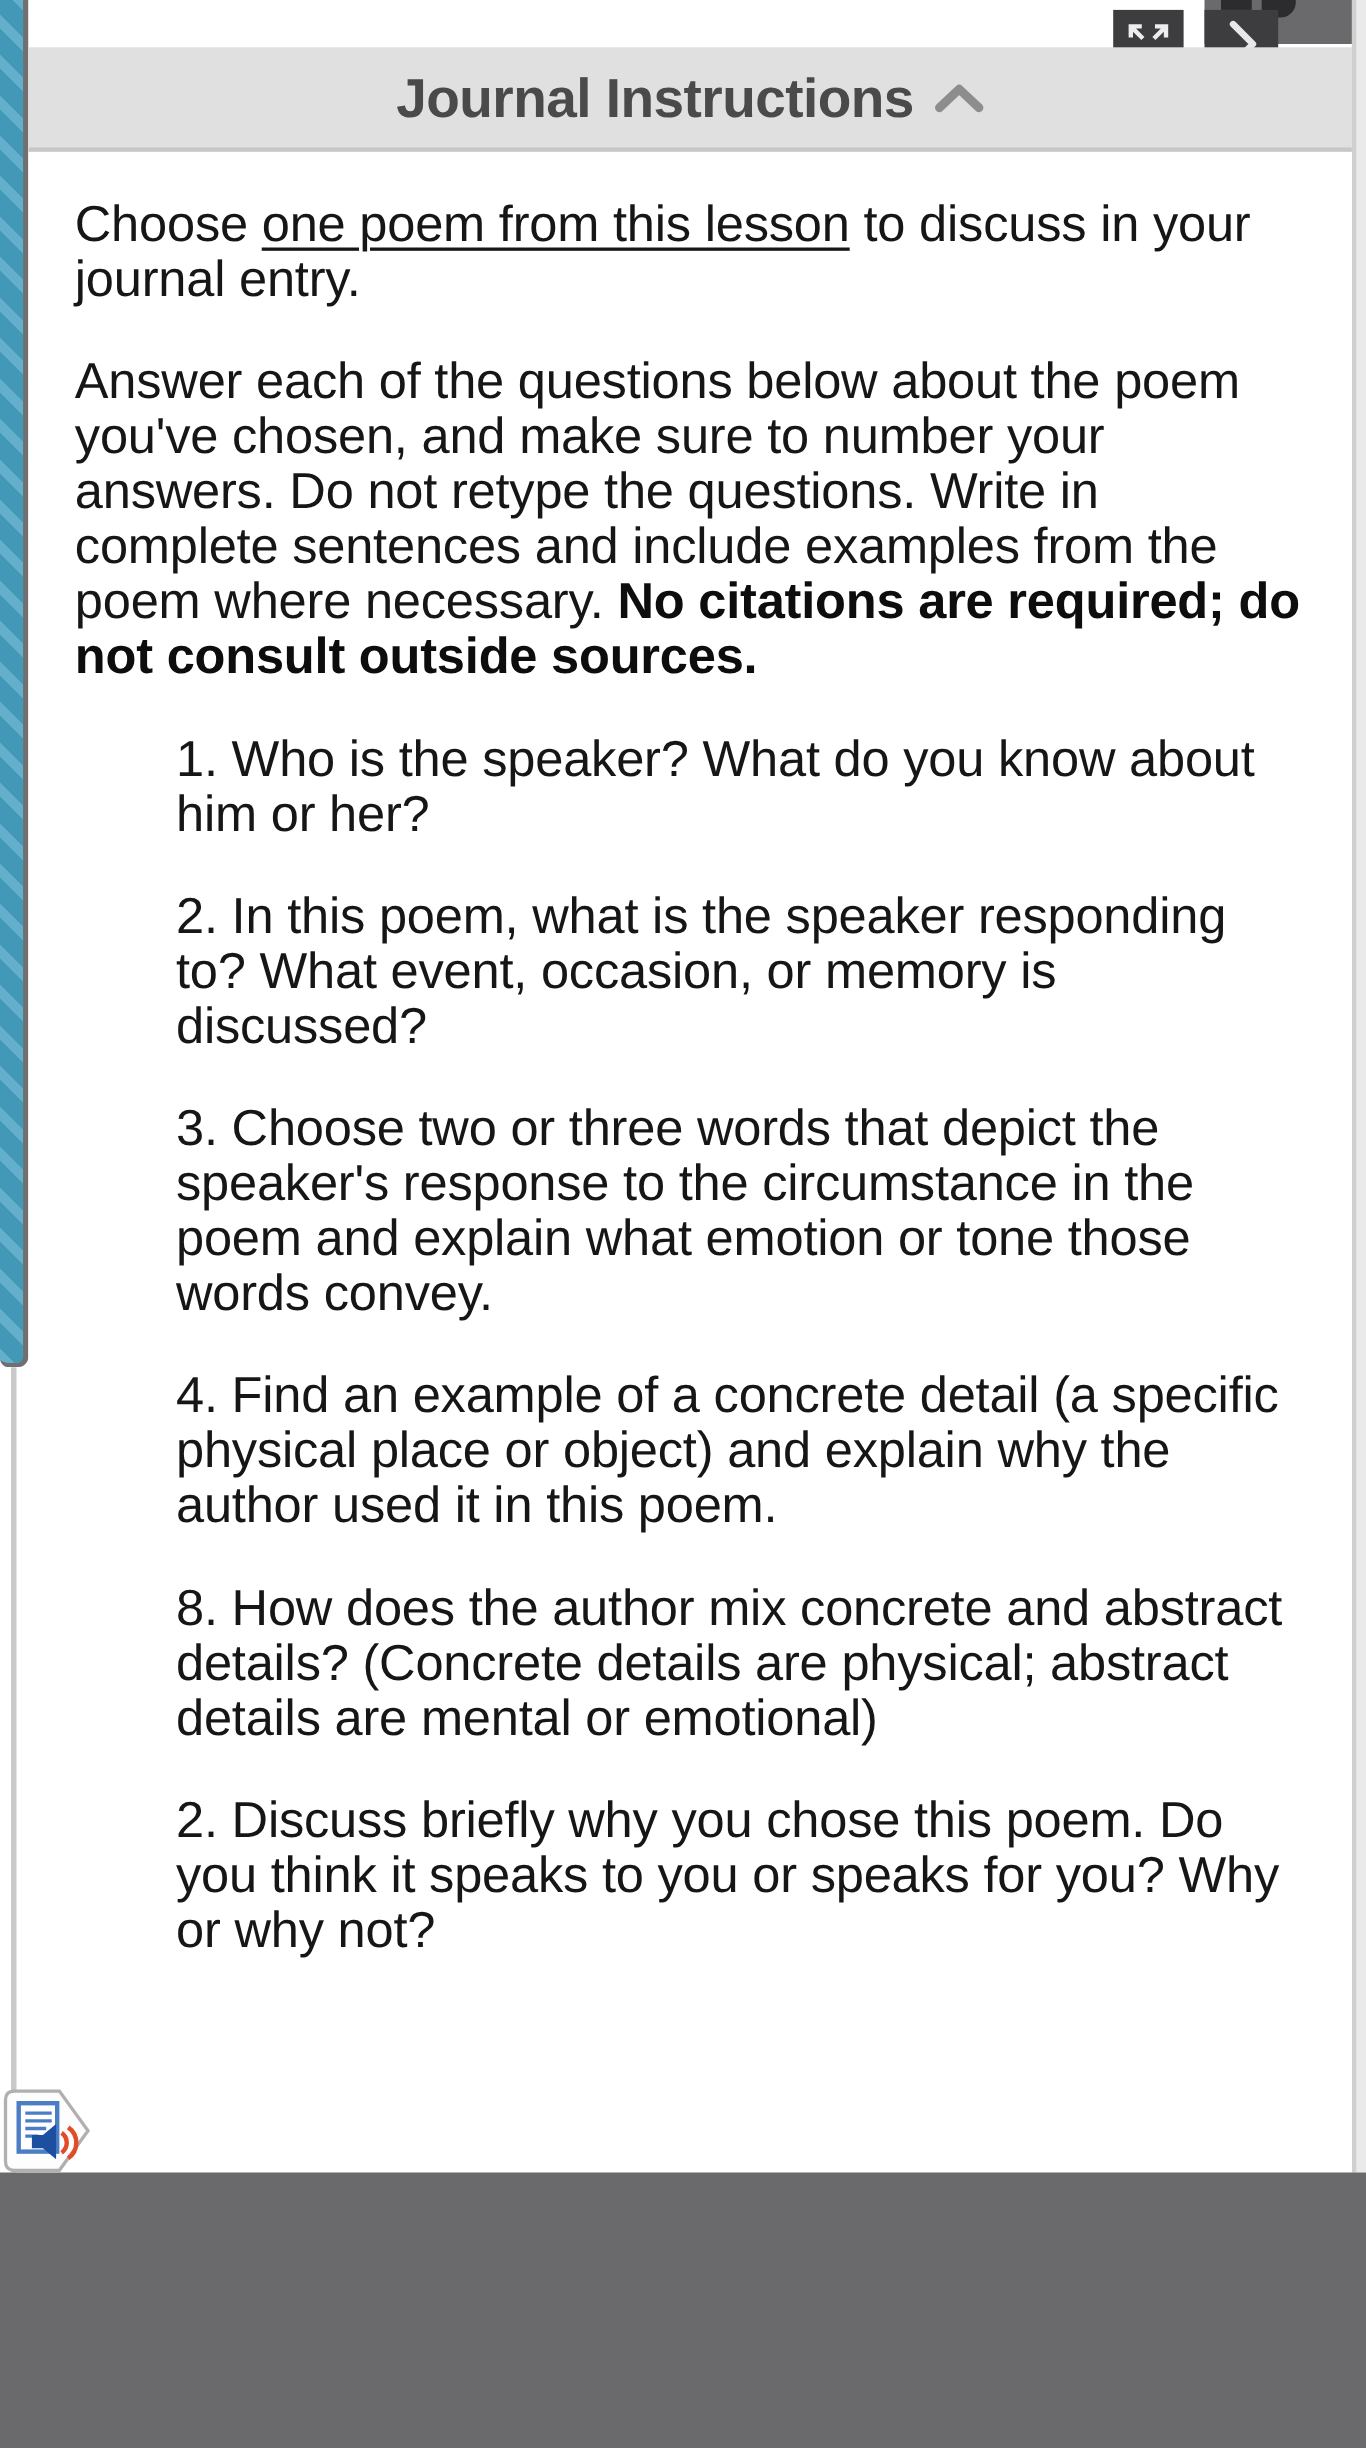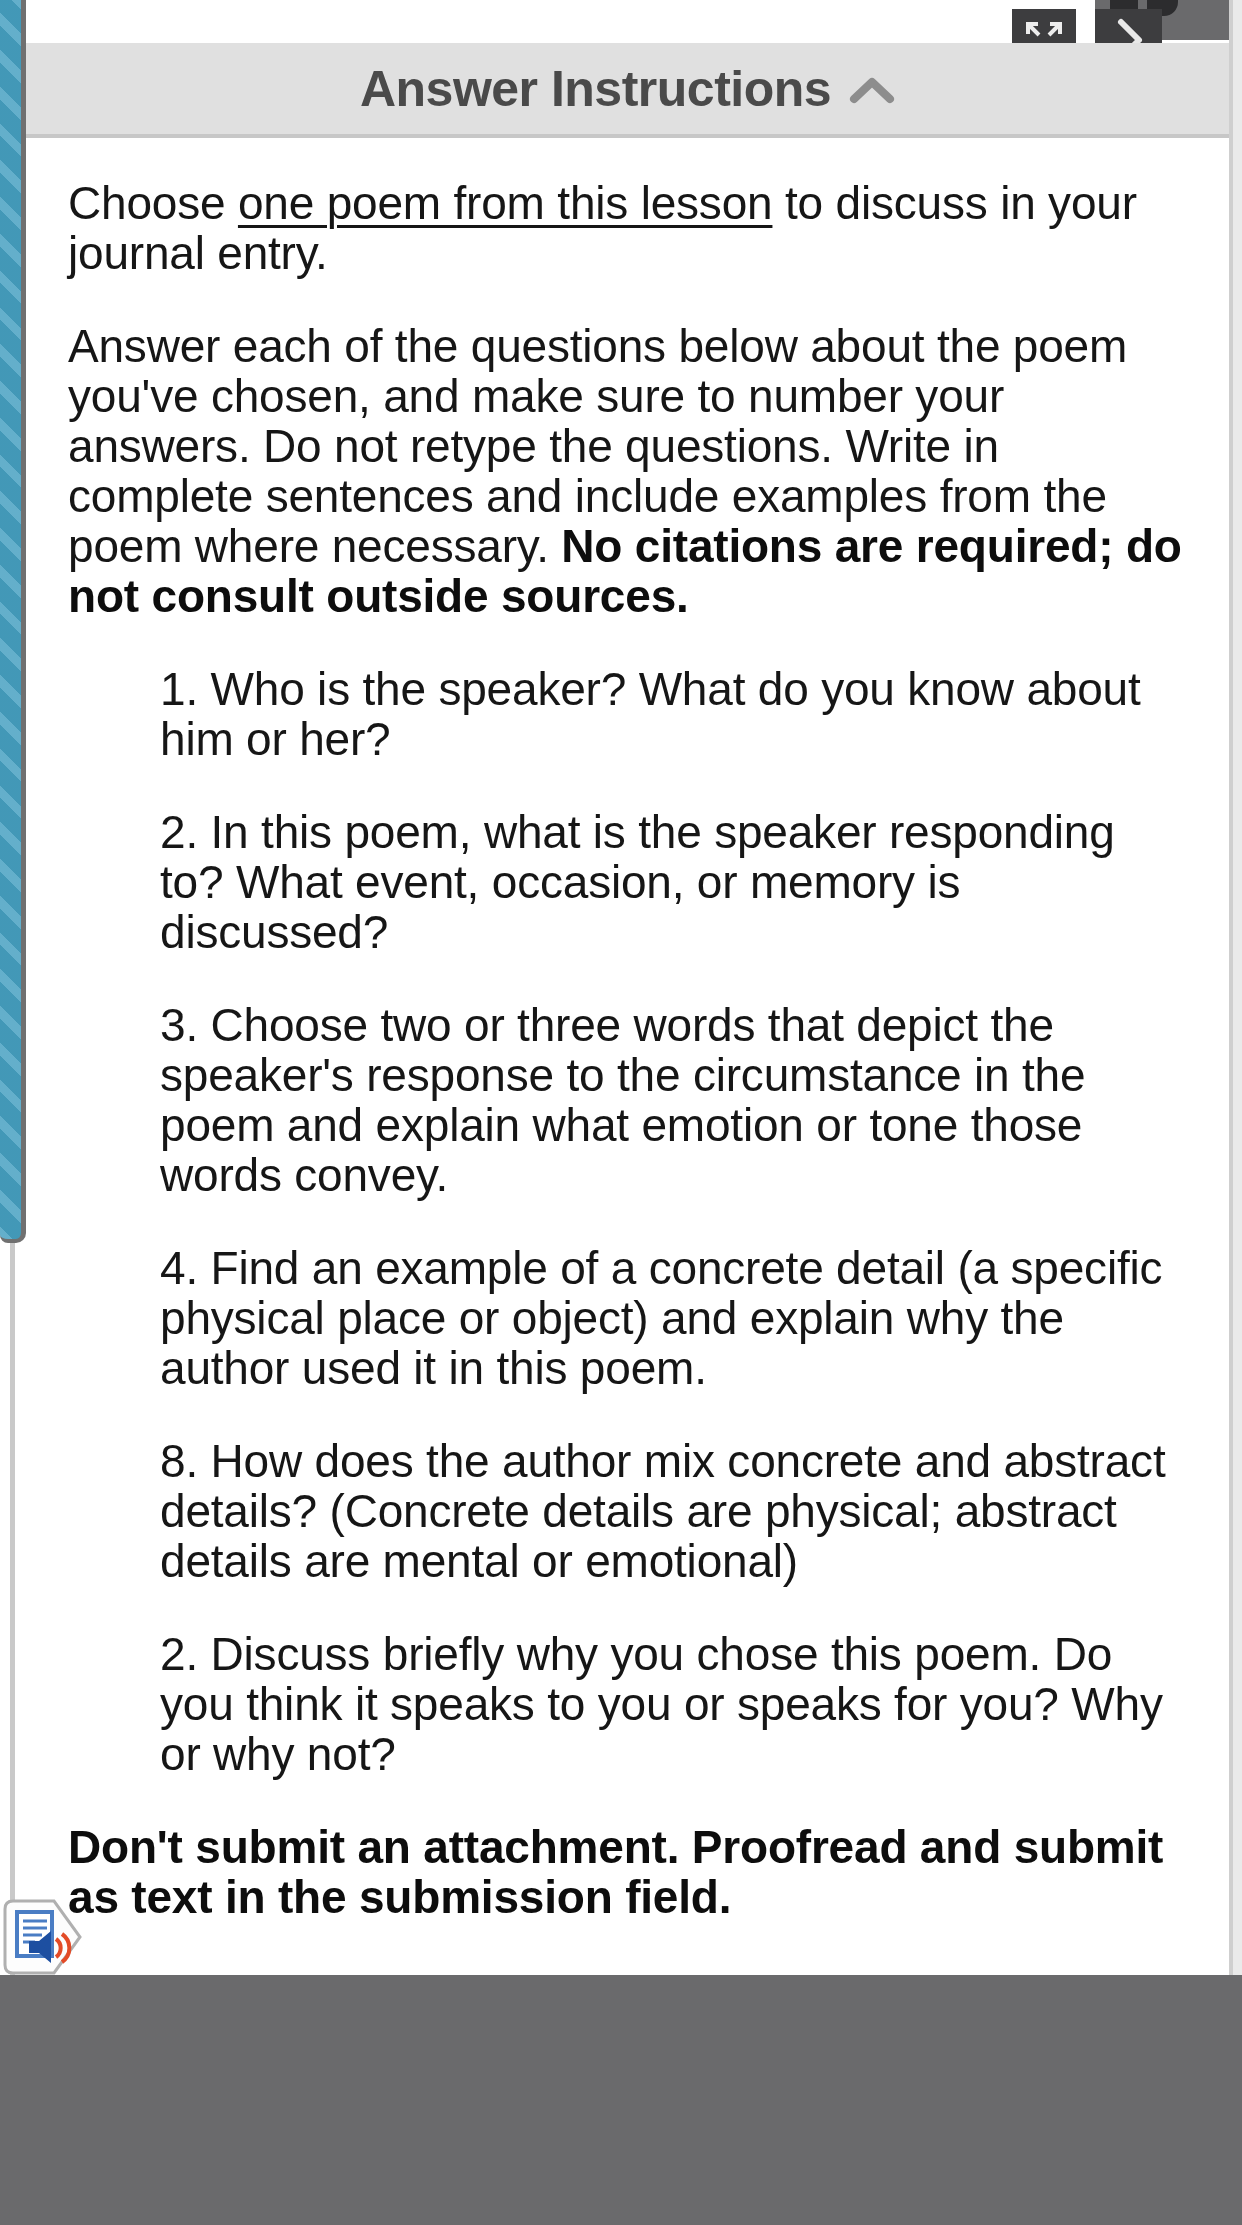--- a/index.html
+++ b/index.html
@@ -70,21 +70,21 @@
 </button>
 <button class="sq-btn btn-next">
   <span>
     <svg width="40" height="48" viewBox="0 0 40 48" fill="none" stroke="#e8e8e8" stroke-width="6" stroke-linecap="round" stroke-linejoin="round">
       <polyline points="12,6 30,24 12,42"></polyline>
     </svg>
   </span>
 </button>
 
 <div class="header-bar">
-  <span class="header-title">Answer Instructions</span>
+  <span class="header-title">Journal Instructions</span>
   <span style="margin-top:6px;">
     <svg width="46" height="28" viewBox="0 0 46 28" fill="none" stroke="#8d8d8d" stroke-width="8" stroke-linecap="round" stroke-linejoin="round">
       <polyline points="5,23 23,6 41,23"></polyline>
     </svg>
   </span>
 </div>
 
 <div class="right-strip"></div>
 
 <div class="left-rail">
@@ -99,21 +99,20 @@
 
   <ul class="qlist">
     <li>1. Who is the speaker? What do you know about him or her?</li>
     <li>2. In this poem, what is the speaker responding to? What event, occasion, or memory is discussed?</li>
     <li>3. Choose two or three words that depict the speaker's response to the circumstance in the poem and explain what emotion or tone those words convey.</li>
     <li>4. Find an example of a concrete detail (a specific physical place or object) and explain why the author used it in this poem.</li>
     <li>8. How does the author mix concrete and abstract details? (Concrete details are physical; abstract details are mental or emotional)</li>
     <li>2. Discuss briefly why you chose this poem. Do you think it speaks to you or speaks for you? Why or why not?</li>
   </ul>
 
-  <p class="bold">Don't submit an attachment. Proofread and submit as text in the submission field.</p>
 </div>
 
 <div class="tts-badge">
   <span>
     <svg width="82" height="76" viewBox="0 0 82 76">
       <path d="M11,2 H52 L78,38 L52,74 H11 Q3,74 3,66 V10 Q3,2 11,2 Z" fill="#fdfdfd" stroke="#b0b0b0" stroke-width="3"></path>
       <rect x="15" y="13" width="35" height="44" fill="#ffffff" stroke="#4a7dc4" stroke-width="4"></rect>
       <line x1="21" y1="22" x2="45" y2="22" stroke="#4a7dc4" stroke-width="3"></line>
       <line x1="21" y1="29" x2="45" y2="29" stroke="#4a7dc4" stroke-width="3"></line>
       <line x1="21" y1="36" x2="40" y2="36" stroke="#4a7dc4" stroke-width="3"></line>

